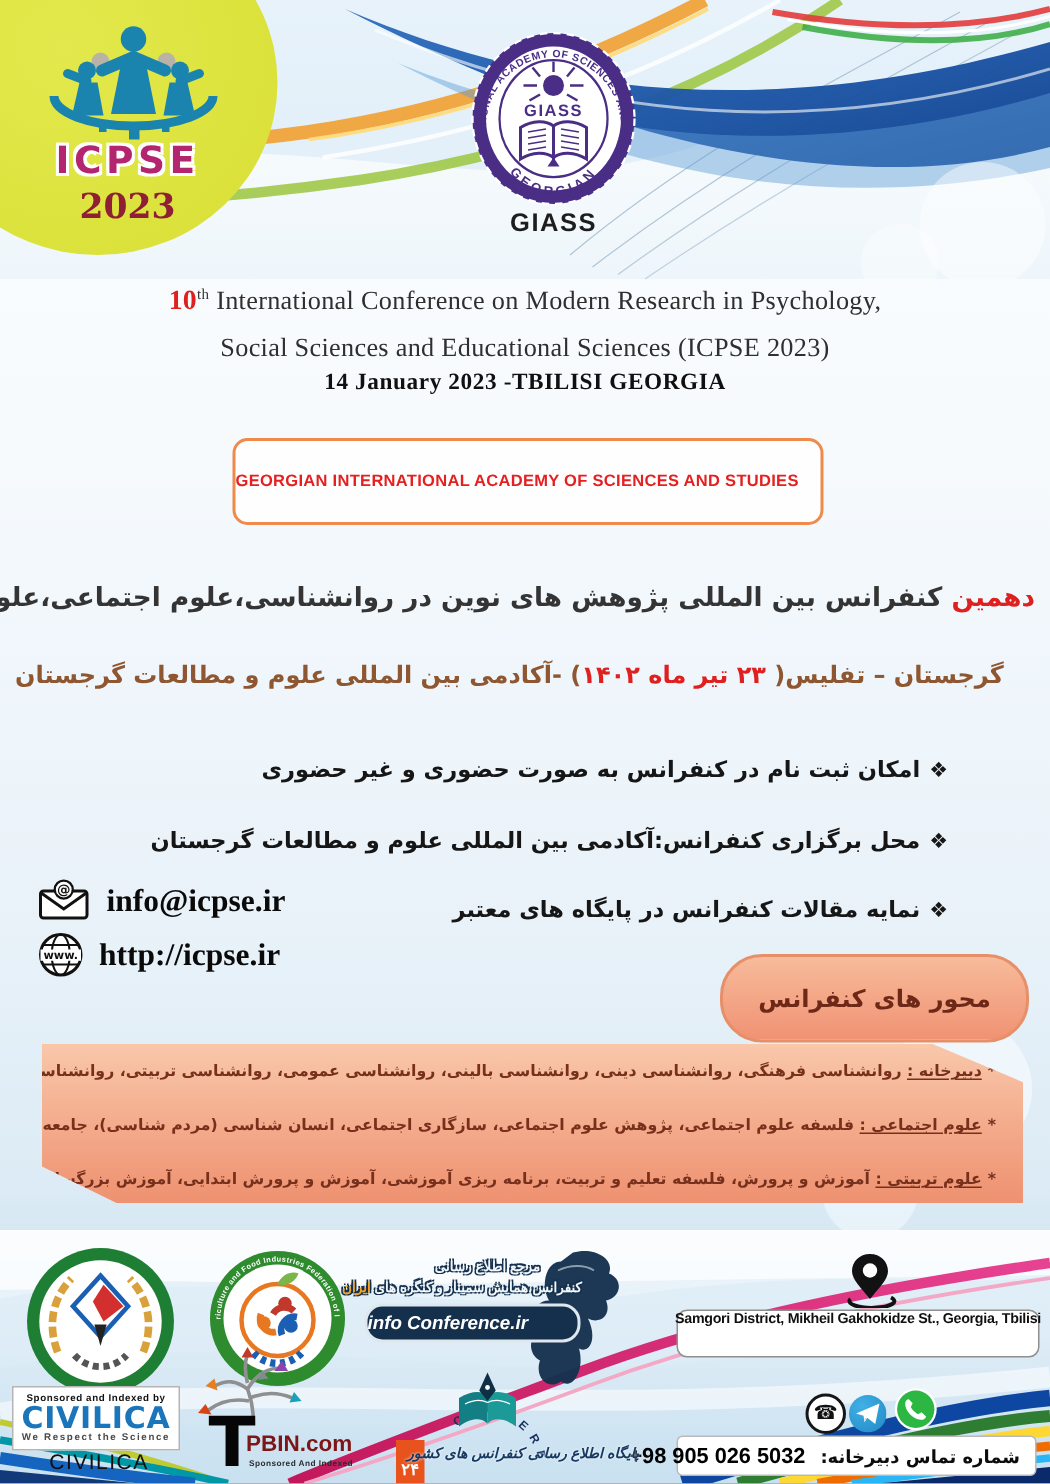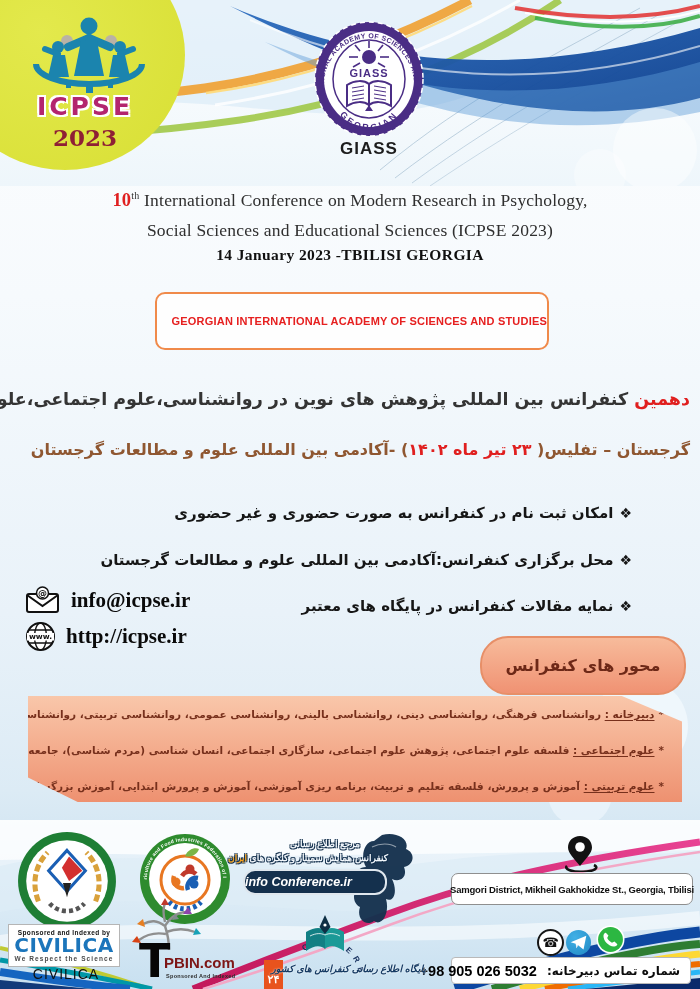--- a/index.html
+++ b/index.html
@@ -13,27 +13,27 @@
   .icpse-text{left:278px;top:150px;width:150px;text-align:center;font-weight:800;font-size:25px;letter-spacing:3px;color:#b3256e;
     text-shadow:-2px -2px 0 #fff,2px -2px 0 #fff,-2px 2px 0 #fff,2px 2px 0 #fff,0 0 2px #fff;z-index:4;font-family:"DejaVu Sans",sans-serif;}
   .icpse-year{left:278px;top:182px;width:150px;text-align:center;font-weight:700;font-size:23px;color:#8e1f35;font-family:"DejaVu Serif",serif;z-index:4;}
   .giass-caption{left:303px;top:139px;width:132px;text-align:center;font-size:17px;font-weight:700;color:#1d1d1d;letter-spacing:1px;z-index:4;}
   
   .title{left:30px;top:186px;width:640px;text-align:center;font-family:"Liberation Serif",serif;font-size:17.5px;color:#2f2f2f;line-height:1.6;letter-spacing:.2px;z-index:4;}
   .title .num{color:#e02020;font-weight:700;font-size:18.5px;}
   .title sup{font-size:10px;color:#333;}
   .date-line{left:30px;top:246px;width:640px;text-align:center;font-family:"Liberation Serif",serif;font-weight:700;font-size:15.5px;color:#101010;letter-spacing:.4px;z-index:4;}
   .academy-box{left:155px;top:292px;width:390px;height:54px;border:2px solid #f08a4a;border-radius:10px;background:#fefefe;
-    display:flex;align-items:center;justify-content:flex-end;z-index:4;}
+    display:flex;align-items:center;justify-content:flex-start;z-index:4;}
   .academy-box span{color:#e62020;font-weight:700;font-size:11px;letter-spacing:.2px;text-align:center;}
   
   .fa{direction:rtl;font-family:"DejaVu Sans",sans-serif;}
   .h1fa{left:10px;top:389px;width:680px;text-align:center;font-size:17.5px;font-weight:700;color:#343434;white-space:nowrap;z-index:4;}
   .h1fa .red{color:#e01f1f;}
-  .h2fa{left:10px;top:440px;width:680px;text-align:right;font-size:16px;font-weight:700;color:#8f5731;white-space:nowrap;z-index:4;}
+  .h2fa{left:10px;top:440px;width:680px;text-align:left;font-size:16px;font-weight:700;color:#8f5731;white-space:nowrap;z-index:4;}
   .h2fa .red{color:#e01f1f;}
   .bullet{right:68px;text-align:right;font-size:15px;font-weight:700;color:#161616;white-space:nowrap;z-index:4;}
   .bullet .glyph{margin-left:6px;font-size:14px;}
   
   .c-row{left:25px;display:flex;align-items:center;gap:10px;z-index:4;}
   .c-row .txt{font-family:"Liberation Serif",serif;font-weight:700;font-size:21px;color:#0a0a0a;}
   
   .pill{left:480px;top:636px;width:202px;height:55px;border-radius:28px;border:2px solid #e78f68;
     background:linear-gradient(180deg,#f7bb9b,#f09273);display:flex;align-items:center;justify-content:center;z-index:4;}
   .pill span{font-size:16px;font-weight:700;color:#6d2817;}
@@ -60,21 +60,21 @@
     text-shadow:-1px -1px 0 #14304d,1px -1px 0 #14304d,-1px 1px 0 #14304d,1px 1px 0 #14304d;}
   .ic-line2 .orange{color:#f5a21f;}
   .ic-pill{left:243px;top:869px;width:140px;height:22px;background:#14304d;border:2px solid #dfe7ee;border-radius:12px;z-index:6;
     display:flex;align-items:center;justify-content:flex-start;}
   .ic-pill span{color:#fff;font-style:italic;font-weight:700;font-size:12.5px;white-space:nowrap;}
   .c24-caption{left:286px;top:963px;width:140px;direction:rtl;text-align:right;font-size:9.5px;font-weight:700;font-style:italic;color:#163a63;white-space:nowrap;z-index:6;
     text-shadow:0 0 2px #ffffff;}
   .c24-badge{left:264px;top:960px;width:19px;height:38px;background:#e8531d;color:#fff;font-weight:700;font-size:11px;
     display:flex;align-items:center;justify-content:center;z-index:6;}
   .addr-box{left:451px;top:873px;width:240px;height:30px;background:#fff;border:1px solid #8f8f8f;border-radius:7px;z-index:5;
-    display:flex;align-items:center;justify-content:center;}
+    display:flex;justify-content:center;}
   .addr-box span{font-size:9.5px;font-weight:700;color:#101010;letter-spacing:-.2px;white-space:nowrap;}
   .phone-icon{left:537px;top:929px;width:23px;height:23px;border-radius:50%;background:#fff;border:2px solid #161616;z-index:5;
     display:flex;align-items:center;justify-content:center;font-size:13px;color:#111;font-family:"DejaVu Sans",sans-serif;line-height:1;}
   .phone-box{left:451px;top:957px;width:240px;height:27px;background:#fff;border:1px solid #b9b9b9;border-radius:4px;z-index:5;
     direction:rtl;display:flex;align-items:center;justify-content:flex-start;gap:10px;padding:0 10px;box-sizing:border-box;}
   .phone-box .lbl{font-size:12px;font-weight:700;color:#0c0c0c;font-family:"DejaVu Sans",sans-serif;white-space:nowrap;}
   .phone-box .num{direction:ltr;unicode-bidi:embed;font-size:14.5px;font-weight:800;color:#000;white-space:nowrap;}
 </style>
 </head>
 <body>

